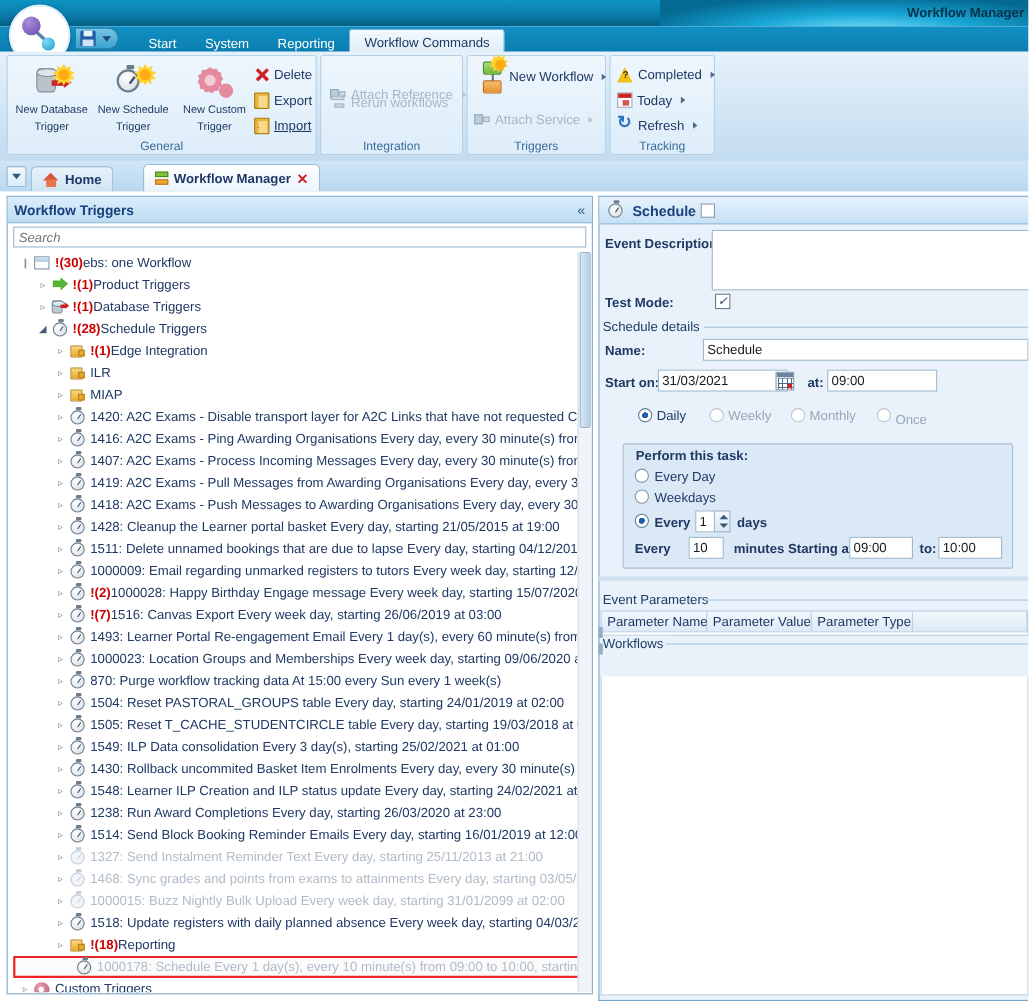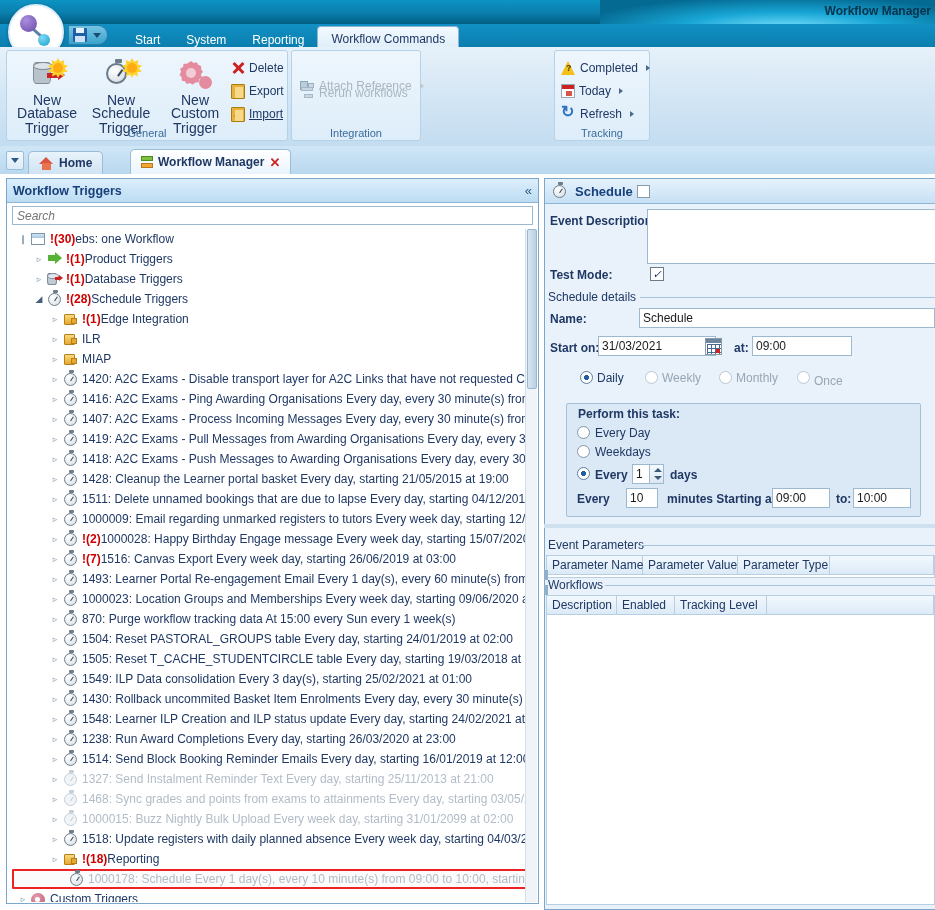--- a/index.html
+++ b/index.html
@@ -87,21 +87,21 @@
     background:linear-gradient(180deg,#eef6fd 0%,#ddedf9 100%);
     border:1px solid #b4d2e8; border-radius:3px;
   }
   .group-title{
     position:absolute; bottom:1px; left:0; width:100%; text-align:center;
     font-size:11px; color:#3b6b9a;
   }
 
   .bigbtn{ position:absolute; top:5px; width:72px; text-align:center; cursor:default; }
   .bigbtn .ic{ height:36px; position:relative; }
-  .bigbtn .lbl{ font-size:14px; color:#1f3864; line-height:13px; margin-top:2px; }
+  .bigbtn .lbl{ font-size:10px; color:#1f3864; line-height:13px; margin-top:2px; }
 
   
   .cyl{ position:absolute; left:22px; top:6px; width:18px; height:22px; background:#b9c3cc;
         border:1px solid #7f8b96; border-radius:3px/6px; }
   .cyl:before{ content:""; position:absolute; left:-1px; top:-1px; width:18px; height:6px;
         background:#dde4ea; border:1px solid #7f8b96; border-radius:50%; }
   .redarrow{ position:absolute; left:36px; top:17px; width:12px; height:5px; background:#cc2222; }
   .redarrow:after{ content:""; position:absolute; left:11px; top:-3px; width:0;height:0;
         border-top:5.5px solid transparent;border-bottom:5.5px solid transparent;border-left:7px solid #cc2222; }
   .stopwatch{ position:absolute; left:21px; top:7px; width:21px; height:21px; border-radius:50%;
@@ -418,20 +418,41 @@
         <div class="smallbtn disabled" style="left:8px; top:31px;">
           <span class="refic">
               <i class="s1"></i>
               <i class="s2"></i>
             </span>
           <span>Rerun workflows</span>
         </div>
         <div class="group-title">Integration</div>
       </div>
 
+      <div class="group" style="left:424px; width:127px;">
+        <div class="smallbtn" style="left:6px; top:8px;">
+          <span style="position:relative; width:28px; height:36px; display:inline-block;">
+            <i class="wfline"></i>
+              <i class="wfnode"></i>
+              <i class="wfnode2"></i>
+            <i class="burst" style="left:14px; top:-3px; width:17px; height:17px;"></i>
+          </span>
+          <span>New Workflow</span>
+          <span class="sb-caret"></span>
+        </div>
+        <div class="smallbtn disabled" style="left:6px; top:47px;">
+          <span class="plugic">
+              <i class="b"></i>
+              <i class="p"></i>
+            </span>
+          <span>Attach Service</span>
+          <span class="sb-caret"></span>
+        </div>
+        <div class="group-title">Triggers</div>
+      </div>
 
       <div class="group" style="left:554px; width:96px;">
         <div class="smallbtn" style="left:6px; top:6px;">
           <span class="warnic"></span>
           <span>Completed</span>
           <span class="sb-caret"></span>
         </div>
         <div class="smallbtn" style="left:6px; top:29px;">
           <span class="calic">
               <i class="d"></i>
@@ -793,21 +814,15 @@
     <div class="gc" style="width:95px;">Parameter Value</div>
     <div class="gc" style="width:92px;">Parameter Type</div>
     <div class="gc" style="flex:1;"></div>
   </div>
   <div class="gridbody" style="left:546px; top:575px; width:389px; height:3px;"></div>
 
   <div class="grouphdr" style="left:548px; top:578px;">Workflows</div>
   <div class="grouprule" style="left:605px; top:585px; width:330px;"></div>
   <div class="spl-grip" style="left:544px; top:570px;"></div>
   <div class="spl-grip" style="left:544px; top:585px;"></div>
-  <div class="gridhdr" style="left:546px; top:595px; width:389px;">
-    <div class="gc" style="width:70px;">Description</div>
-    <div class="gc" style="width:58px;">Enabled</div>
-    <div class="gc" style="width:92px;">Tracking Level</div>
-    <div class="gc" style="flex:1;"></div>
-  </div>
   <div class="gridbody" style="left:546px; top:615px; width:389px; height:290px;"></div>
 
 </div>
 
 </body></html>

